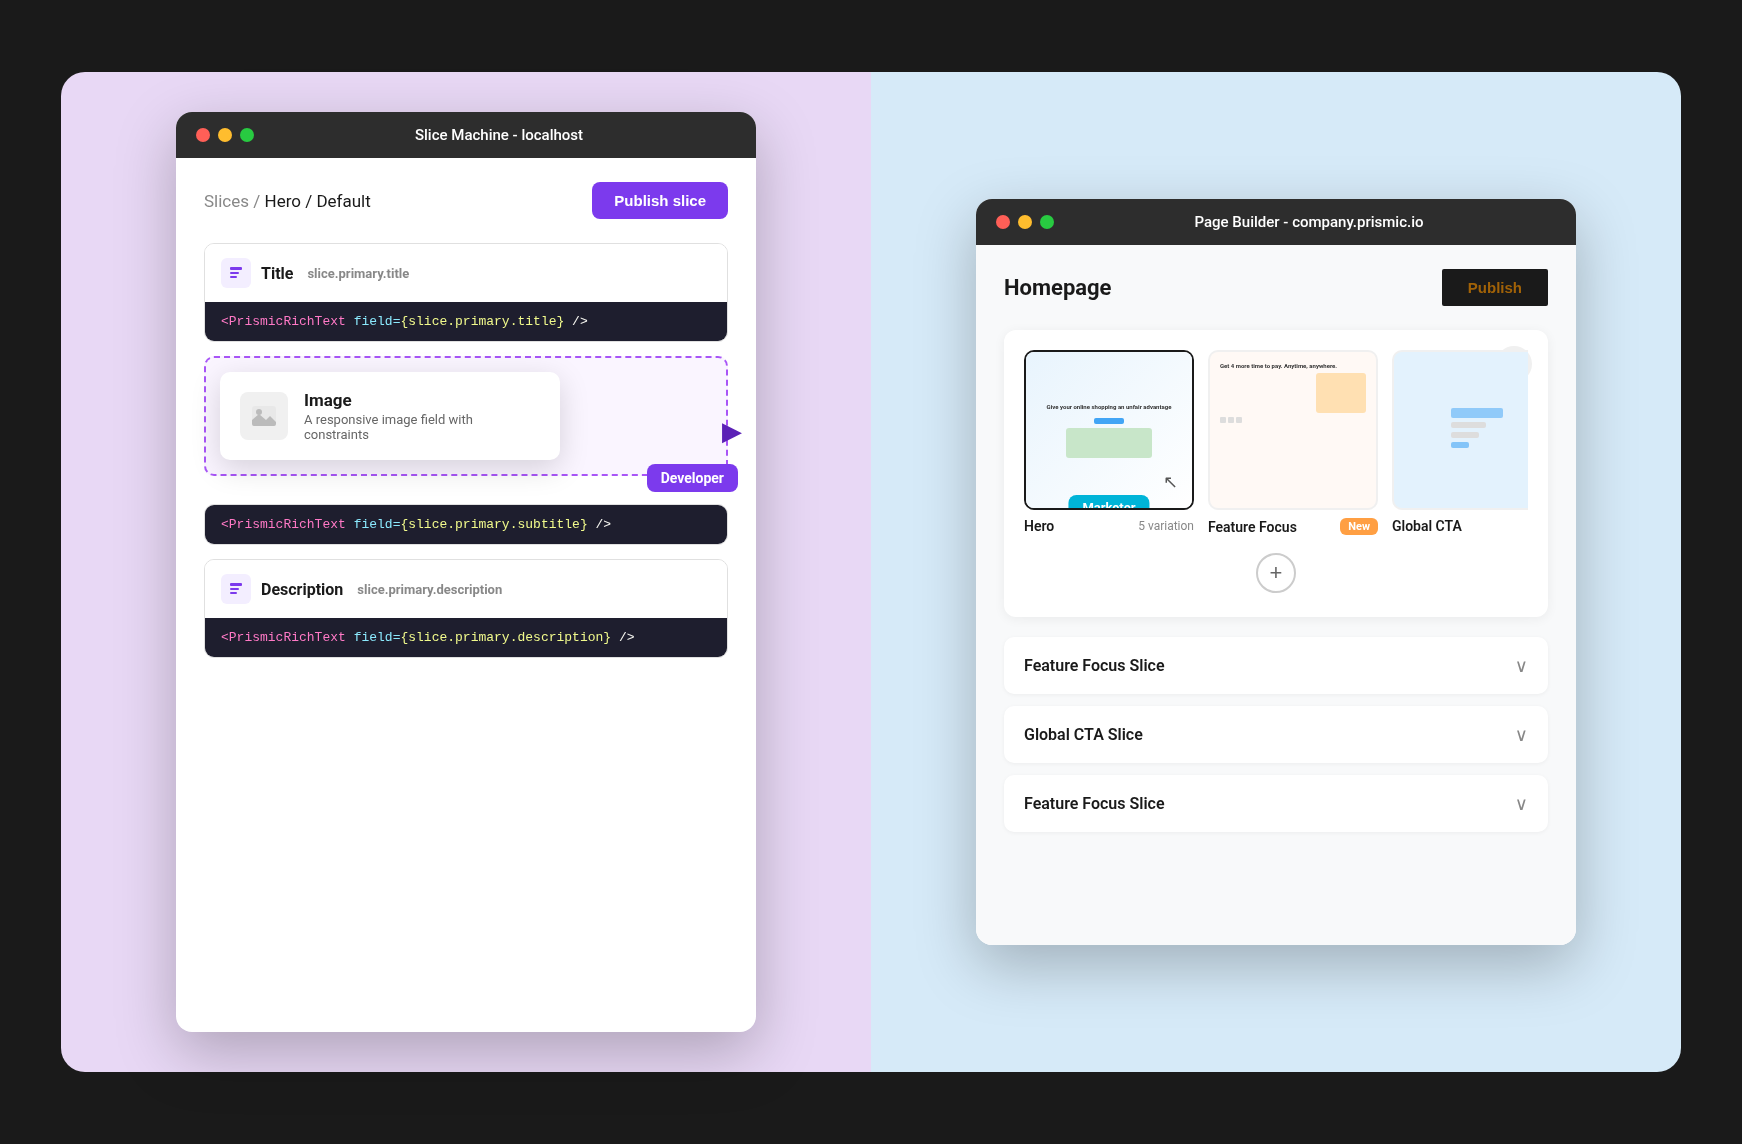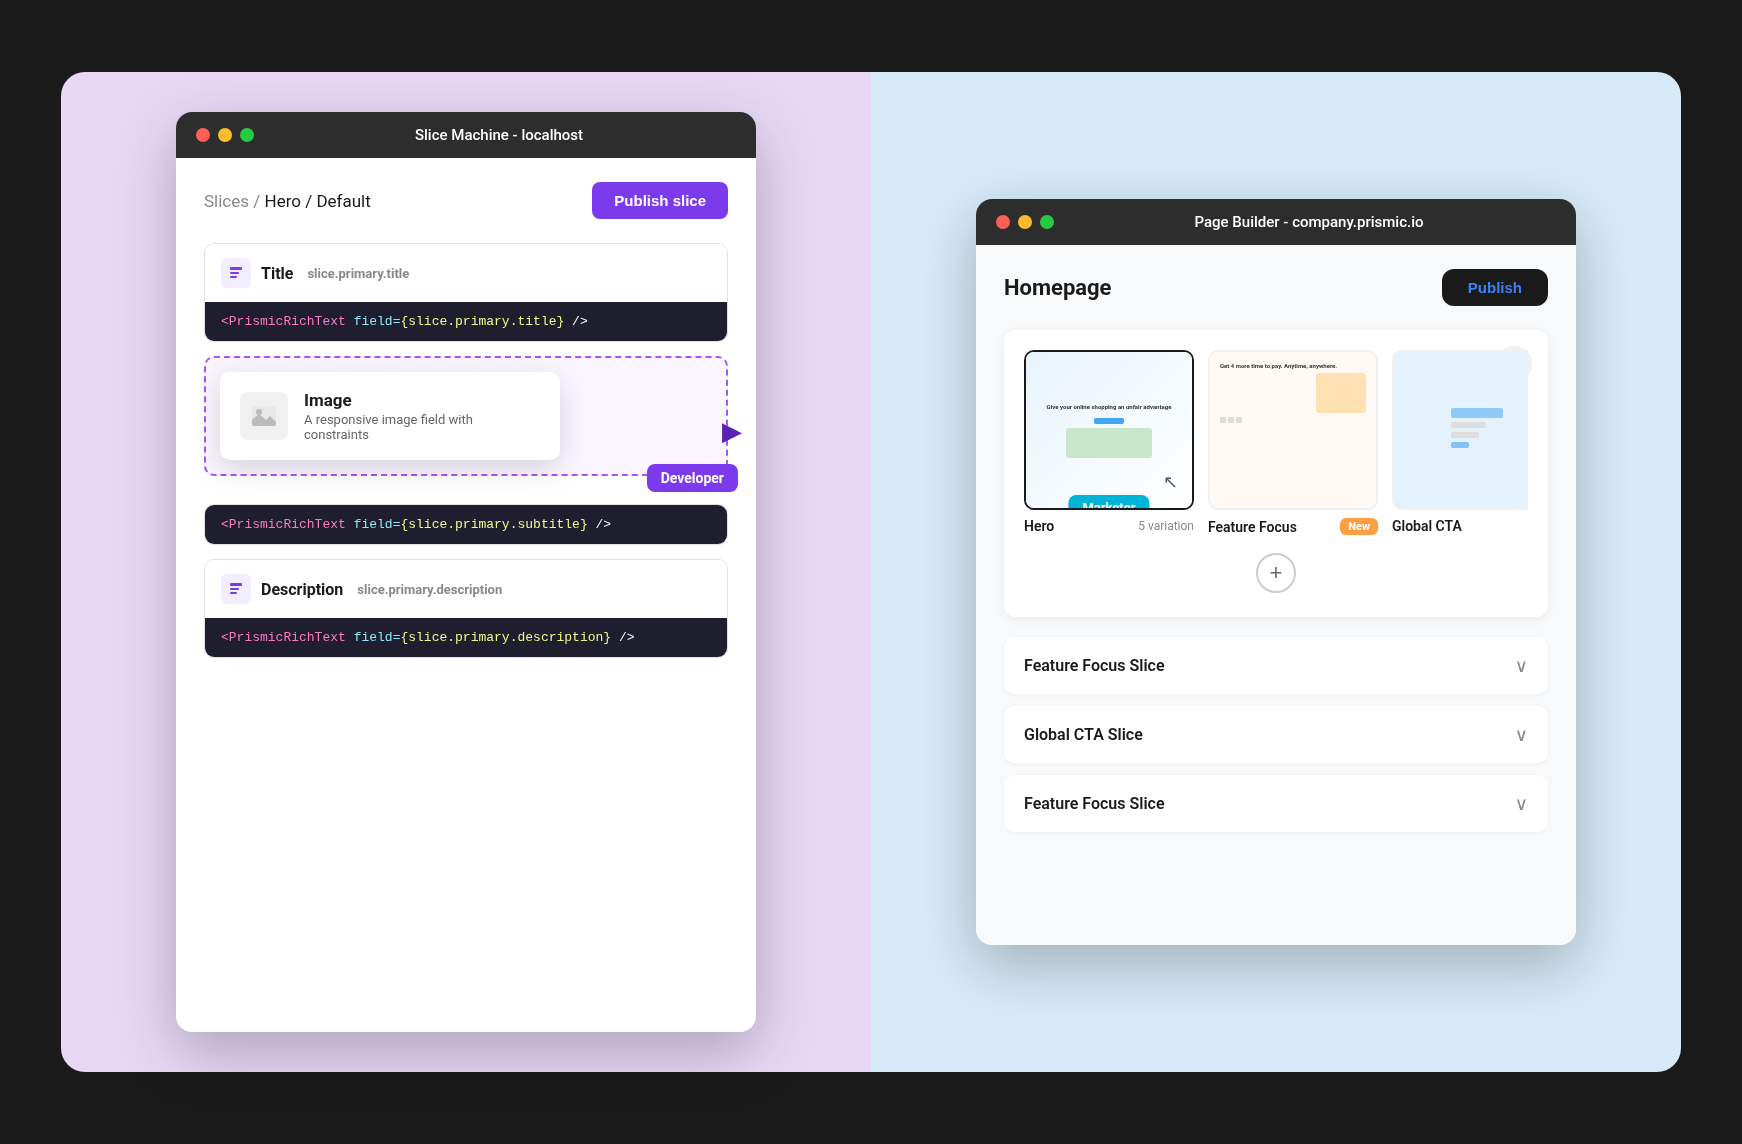--- a/index.html
+++ b/index.html
@@ -244,23 +244,23 @@
     }
 
     .page-title {
       font-size: 22px;
       font-weight: 700;
       color: #1a1a1a;
     }
 
     .publish-dark-btn {
       background: #1a1a1a;
-      color: #3b82f6;
+      color: #a16207;
       border: none;
-      border-radius: 12px;
+      border-radius: 2px;
       padding: 10px 26px;
       font-size: 15px;
       font-weight: 600;
       cursor: pointer;
     }
 
     
     .slice-picker-area {
       background: #fff;
       border-radius: 12px;

